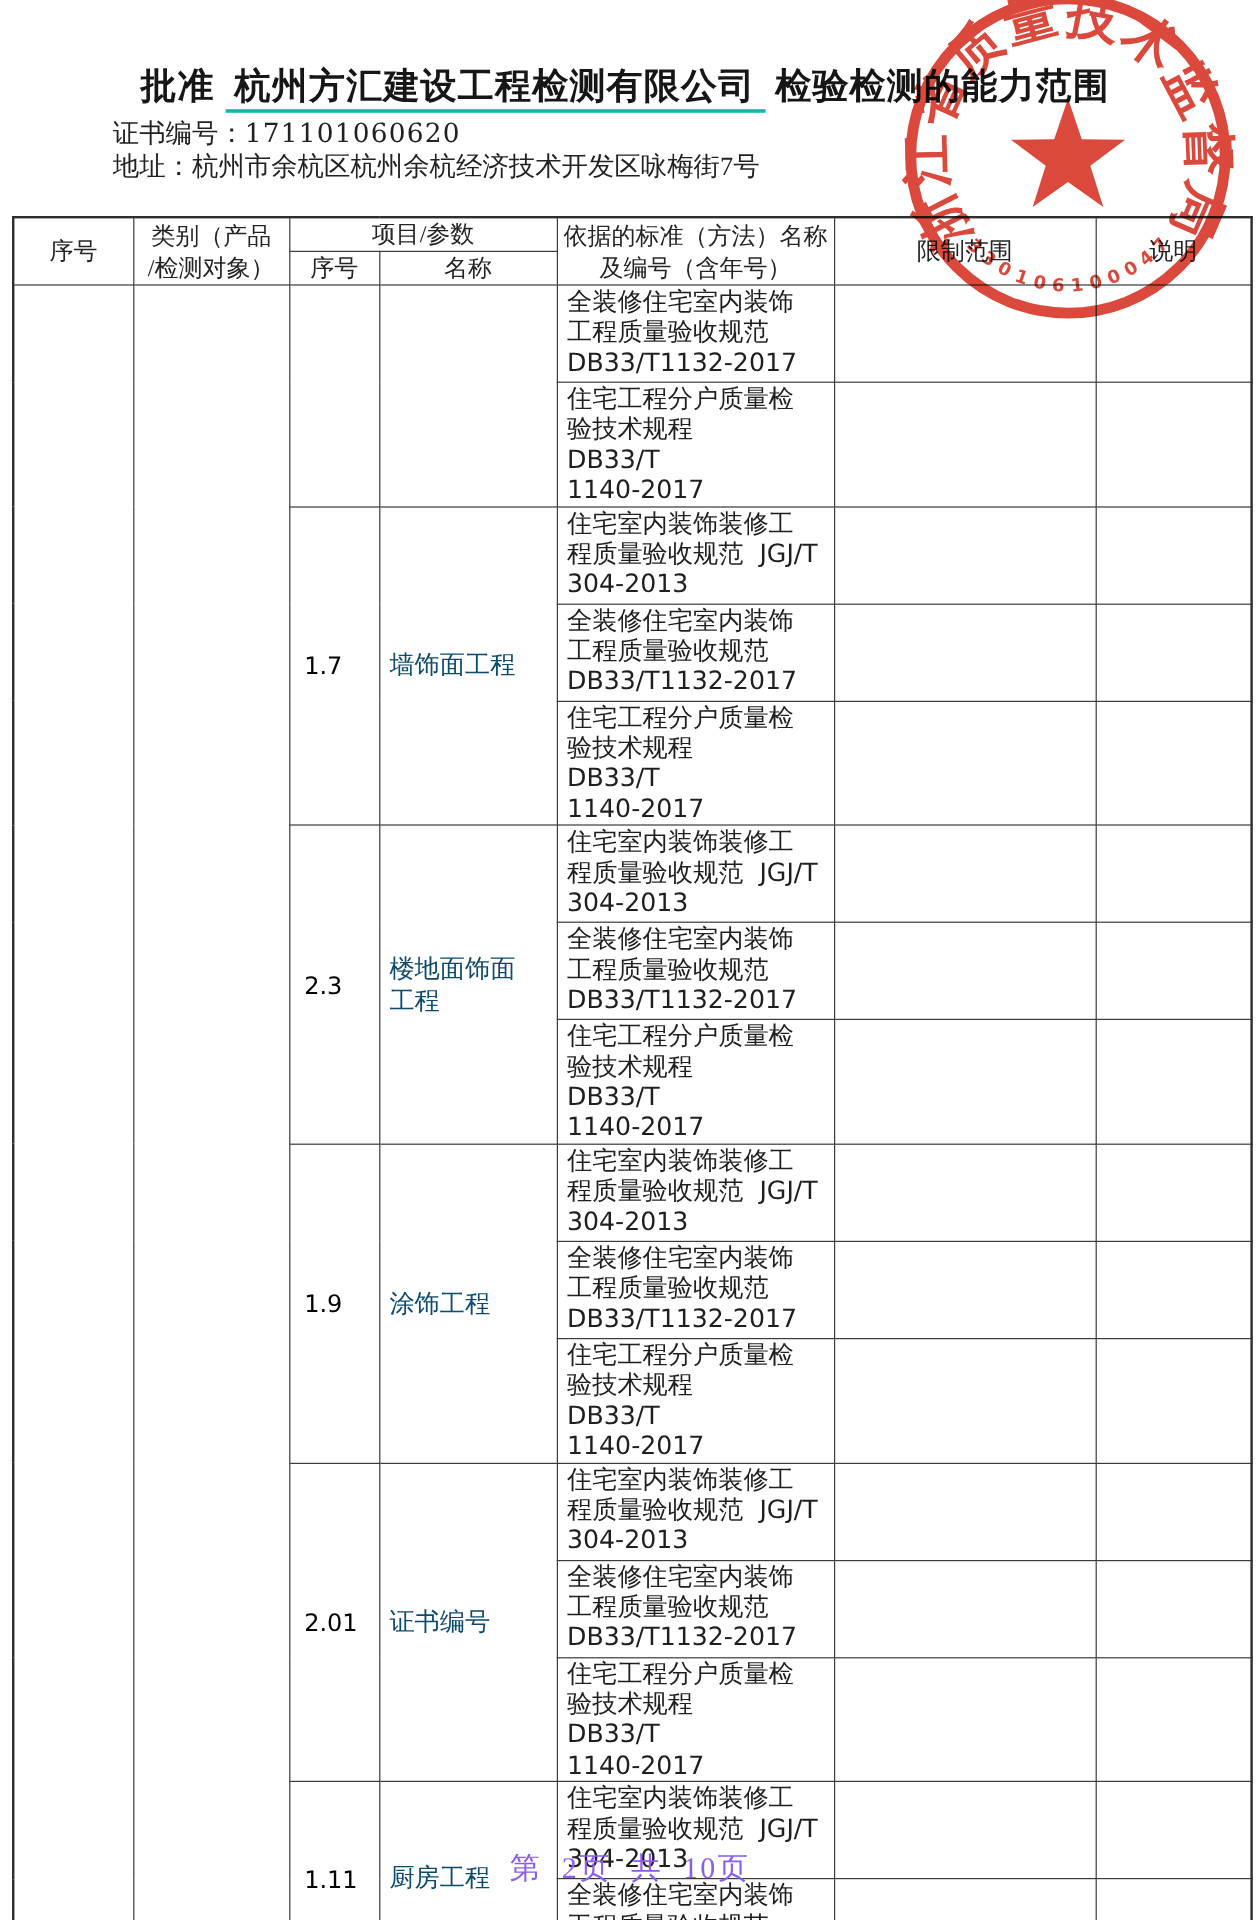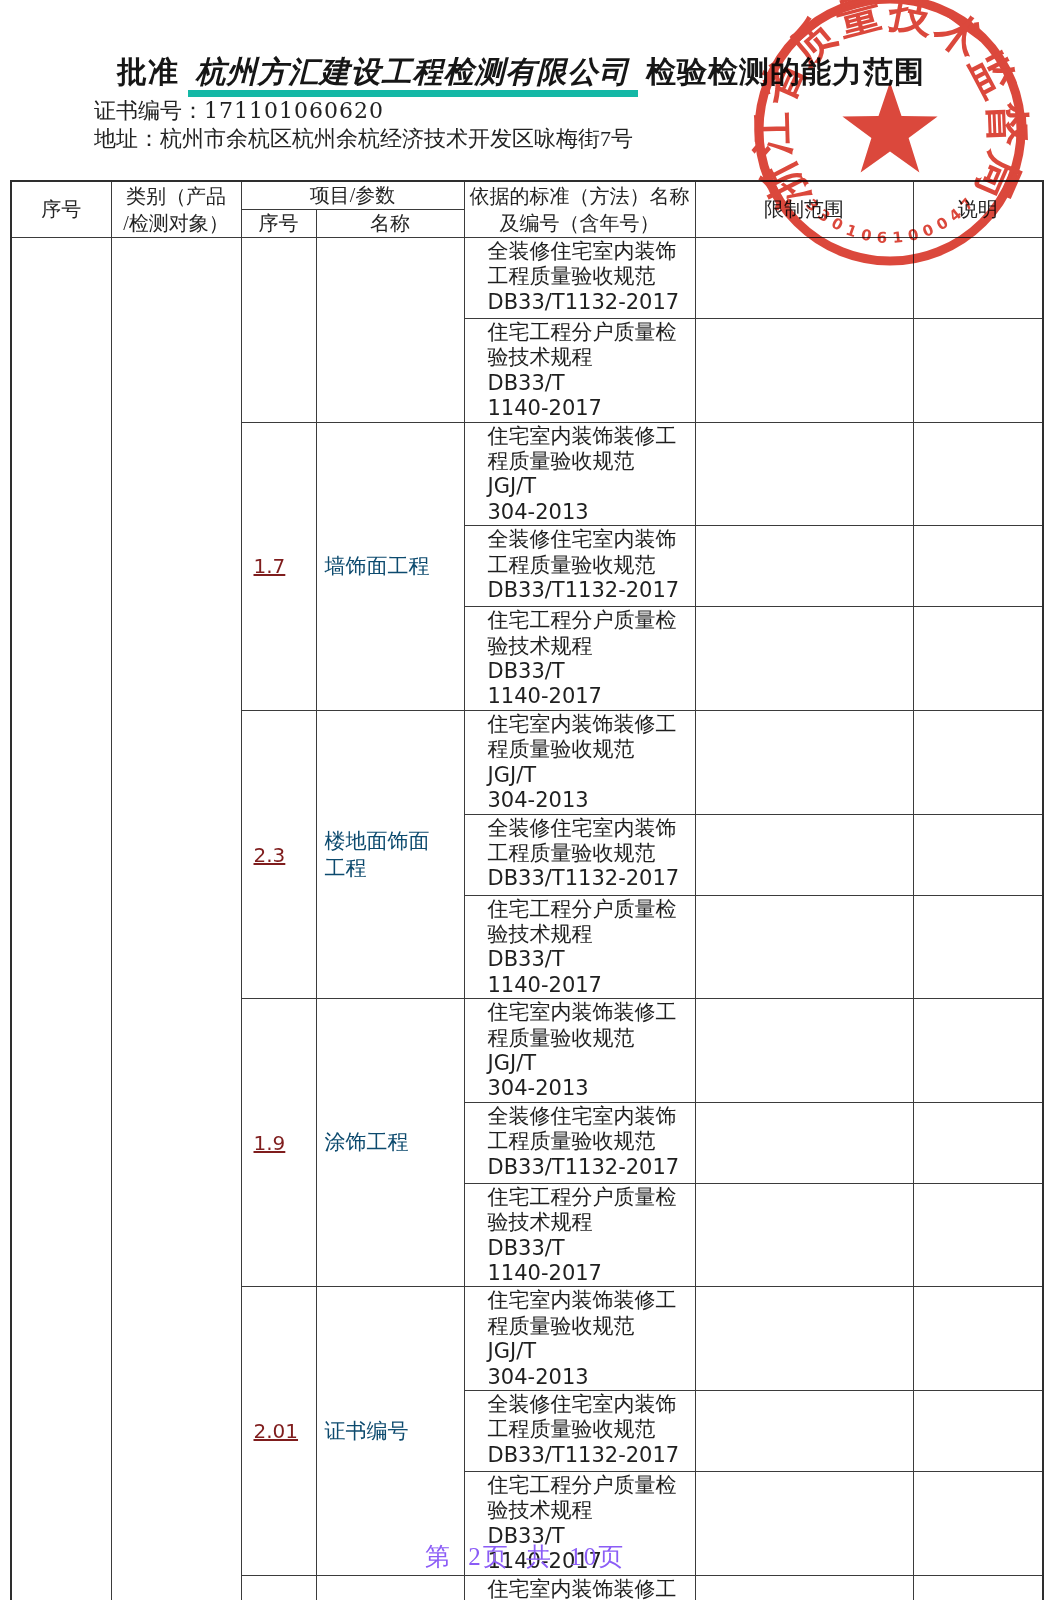--- a/index.html
+++ b/index.html
@@ -12,23 +12,22 @@
     color: #1c1c1c;
   }
 
   
   .doc-title {
     position: absolute; left: 117px; top: 52px;
     font-size: 30px; font-weight: 600; letter-spacing: 1px;
     white-space: nowrap; color: #161616;
   }
   .doc-title .company {
-    border-bottom: 7px solid #14b8a6;
+    border-bottom: 3px solid #14b8a6;
     padding: 0 8px 2px 8px;
-    font-style: italic;
   }
   .meta-line { position: absolute; left: 94px; font-size: 22px; color: #222; white-space: nowrap; }
   .meta-cert { top: 96px; }
   .meta-addr { top: 124px; }
   .meta-num { font-family: "DejaVu Serif", serif; letter-spacing: 1px; margin-top: 10px; }
 
   
   table.cap-table {
     position: absolute; left: 10px; top: 180px;
     width: 1032px;
@@ -46,31 +45,30 @@
     height: 24px; padding: 0;
     color: #242424;
   }
   .prewrap { white-space: pre-wrap; }
   .cap-table tbody td { height: 78px; }
   td.seq-cell, td.category-cell { background: transparent; }
   td.item-seq-cell {
     vertical-align: middle; text-align: left;
     padding-left: 12px; font-size: 20px;
     font-family: "DejaVu Sans", "Liberation Sans", sans-serif;
-    color: #7f1d1d;
-    text-decoration: underline;
+    color: #000000;
   }
   td.item-name-cell {
     vertical-align: middle; text-align: left;
     padding-left: 8px; font-size: 21px;
     white-space: pre-wrap; line-height: 27px; color: #0c4a6e;
   }
   td.standard-cell {
     vertical-align: top; text-align: left;
-    padding: 1px 4px 0 23px;
+    padding: 1px 4px 0 8px;
     font-size: 21px; line-height: 25.4px;
     white-space: pre-wrap;
     font-family: "DejaVu Sans", serif;
     color: #1f1f1f;
   }
   td.limit-cell, td.note-cell { background: transparent; }
 
   
   .page-footer {
     position: absolute; left: 0; top: 1540px; width: 1050px;

